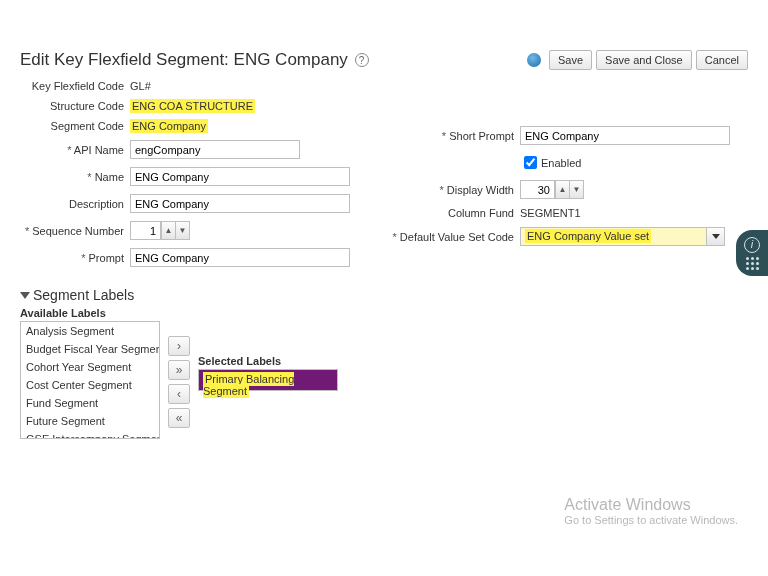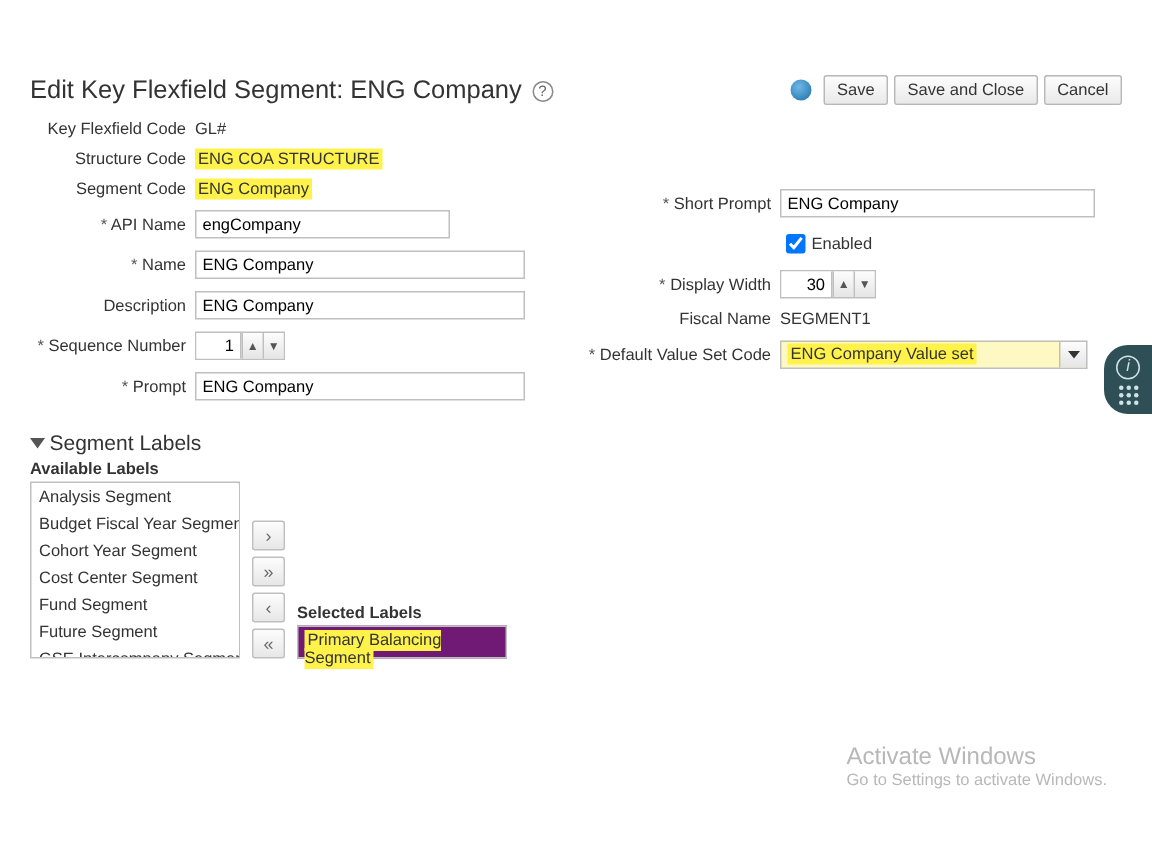--- a/index.html
+++ b/index.html
@@ -126,21 +126,21 @@
   }
   .tri {
     display:inline-block;
     width:0;height:0;
     border-left:5px solid transparent;
     border-right:5px solid transparent;
     border-top:7px solid #555;
     margin-right:3px;
     transform: translateY(-1px);
   }
-  .labels-area { display:flex; gap:8px; align-items:flex-end;}
+  .labels-area { display:flex; gap:8px; align-items:center;}
   .list-col { display:flex; flex-direction:column; }
   .list-header { font-weight: 700; font-size: 11px; margin-bottom: 2px; }
   .listbox {
     border: 1px solid #bfbfbf;
     width: 140px;
     height: 118px;
     overflow-y: scroll;
     background:#fff;
   }
   .listbox .item {
@@ -293,21 +293,21 @@
       </div>
       <div class="field-row">
         <div class="field-label req" style="width:130px">Display Width</div>
         <div class="spinner">
           <input class="sp-val" style="width: 34px;" type="text" value="30">
           <button class="sp-btn">▲</button>
           <button class="sp-btn">▼</button>
         </div>
       </div>
       <div class="field-row">
-        <div class="field-label" style="width:130px">Fiscal Name</div>
+        <div class="field-label" style="width:130px">Column Fund</div>
         <div>SEGMENT1</div>
       </div>
       <div class="field-row">
         <div class="field-label req" style="width:130px">Default Value Set Code</div>
         <div class="default-vsc-wrap">
           <div class="default-vsc-text"><span class="hl">ENG Company Value set</span></div>
           <div class="default-vsc-dd">
               <span class="dd-caret"></span>
             </div>
         </div>

